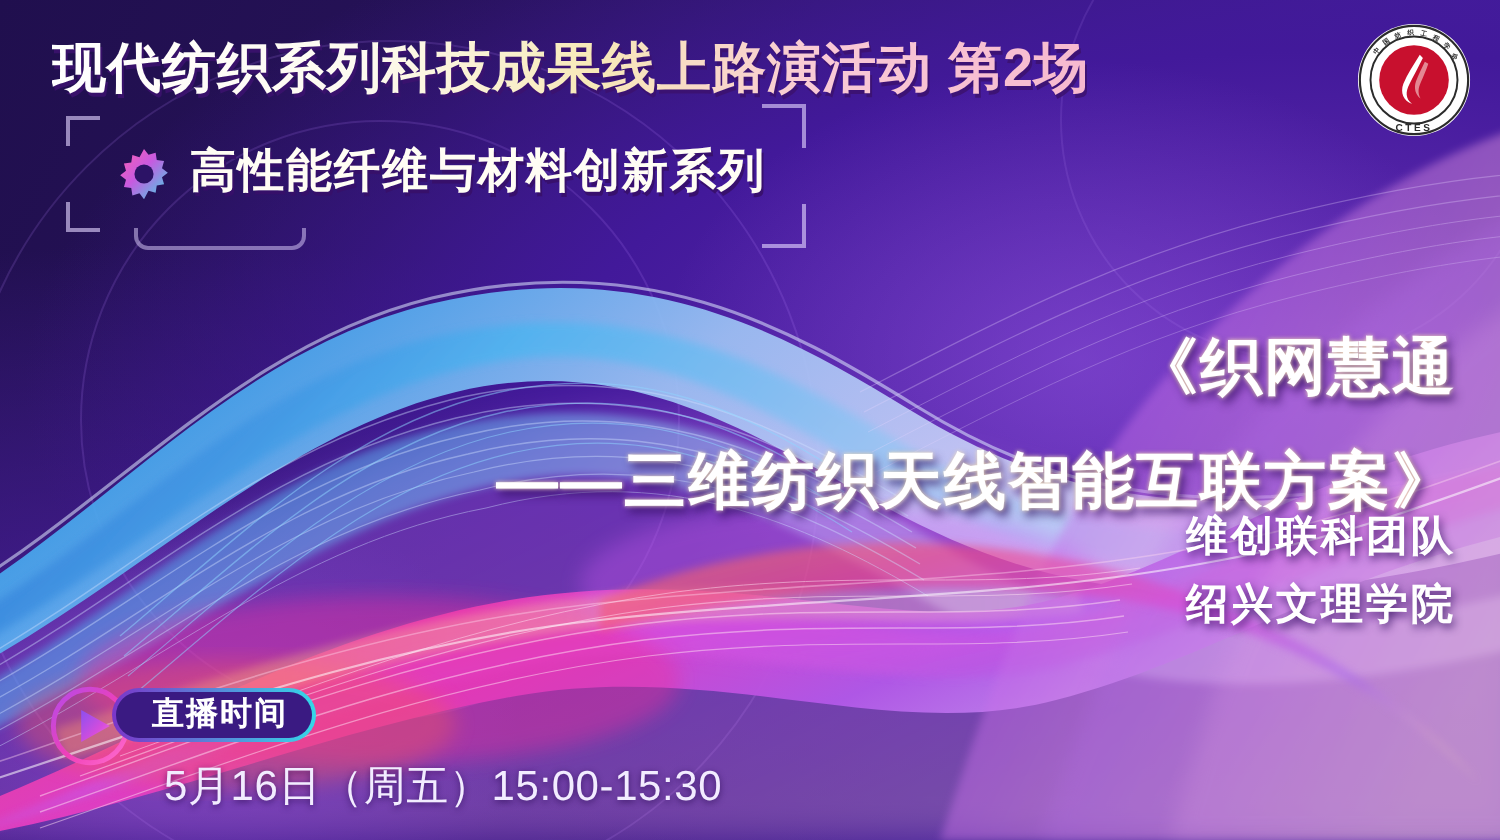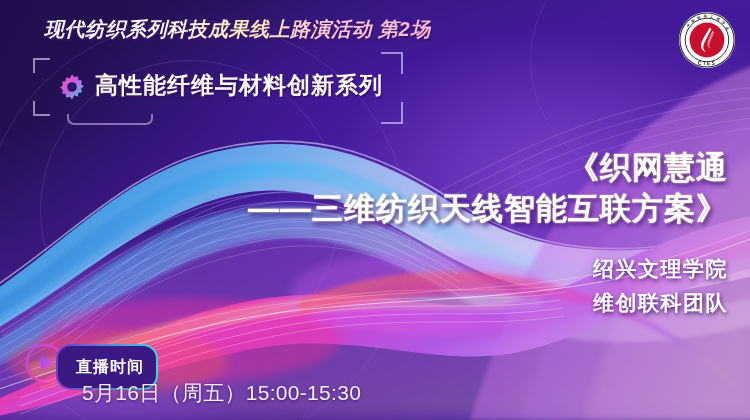--- a/index.html
+++ b/index.html
@@ -31,26 +31,25 @@
   .arc2{width:430px;height:430px;left:-20px;top:20px;}
   .arc3{width:240px;height:240px;left:530px;top:-60px;border-color:rgba(190,150,255,.13);}
 
   
   .art{position:absolute;inset:0;pointer-events:none;}
   .art svg{position:absolute;left:0;top:0;}
 
   
   .headline{
     position:absolute;left:26px;top:16px;
-    font-size:20px;font-weight:700;font-style:italic;
+    font-size:27px;font-weight:700;
     letter-spacing:.5px;white-space:nowrap;
     background:linear-gradient(95deg,#ffffff 0%,#fdfaf0 30%,#f7e9b8 52%,#f9c9d6 74%,#f6b9cf 100%);
     -webkit-background-clip:text;background-clip:text;color:transparent;
     filter:drop-shadow(1px 2px 0 rgba(60,18,110,.85));
-    margin-left:18px;
   }
 
   .sub-wrap{position:absolute;left:33px;top:58px;width:370px;height:58px;}
   .bracket{position:absolute;width:17px;height:15px;border:2px solid rgba(226,212,255,.62);}
   .bk-tl{left:0;top:0;border-right:0;border-bottom:0;}
   .bk-bl{left:0;bottom:0;border-right:0;border-top:0;}
   .bk-tr{right:0;top:-6px;border-left:0;border-bottom:0;height:22px;width:22px;}
   .bk-br{right:0;bottom:-8px;border-left:0;border-top:0;height:22px;width:22px;}
   .bk-under{position:absolute;left:34px;bottom:-9px;width:86px;height:11px;
     border-left:2px solid rgba(226,212,255,.5);
@@ -66,36 +65,37 @@
   }
 
   .logo{position:absolute;right:14px;top:11px;width:58px;height:58px;}
 
   
   .title-block{position:absolute;right:22px;top:148px;text-align:right;}
   .tline{
     font-size:31px;font-weight:700;color:#ffffff;white-space:nowrap;
     letter-spacing:1px;line-height:1.32;
     text-shadow:0 0 2px rgba(255,236,190,.95),2px 3px 5px rgba(48,12,92,.85);
+    margin-top:16px;
   }
   .presenter{
     position:absolute;right:22px;top:252px;text-align:right;
   }
   .pline{
     font-size:21px;font-weight:700;color:#ffffff;white-space:nowrap;
     letter-spacing:1.5px;line-height:1.6;
     text-shadow:1px 2px 4px rgba(45,12,90,.8);
   }
 
   
   .live{position:absolute;left:24px;top:339px;}
   .play-btn{position:absolute;left:0;top:3px;width:42px;height:42px;}
   .time-badge{
     position:absolute;left:32px;top:5px;
-    height:46px;padding:0 14px 0 20px;
+    height:27px;padding:0 14px 0 20px;
     display:flex;align-items:center;
     border-radius:15px;
     background:linear-gradient(90deg,#7b35c9,#34d8e8);
   }
   .time-badge::after{
     content:"";position:absolute;left:2px;top:2px;right:2px;bottom:2px;
     border-radius:13px;background:#3a1a82;
   }
   .badge-text{
     position:relative;z-index:2;
@@ -288,22 +288,22 @@
       <text x="30" y="56.2" text-anchor="middle" fill="#2b2b2b" font-family="'Liberation Sans',sans-serif" font-size="5.2" font-weight="700" letter-spacing="1.3">CTES</text>
     </svg>
   </div>
 
   <div class="title-block">
     <div class="tline">《织网慧通</div>
     <div class="tline">——三维纺织天线智能互联方案》</div>
   </div>
 
   <div class="presenter">
+    <div class="pline">维创联科团队</div>
     <div class="pline">绍兴文理学院</div>
-    <div class="pline">维创联科团队</div>
   </div>
 
   <div class="live">
     <span class="play-btn">
       <svg width="42" height="42" viewBox="0 0 44 44">
         <defs>
           <linearGradient id="ringGrad" x1="0" y1="0" x2="1" y2="1">
             <stop offset="0%" stop-color="#b44ae8"></stop>
             <stop offset="55%" stop-color="#f040b8"></stop>
             <stop offset="100%" stop-color="#ff6fd0"></stop>

